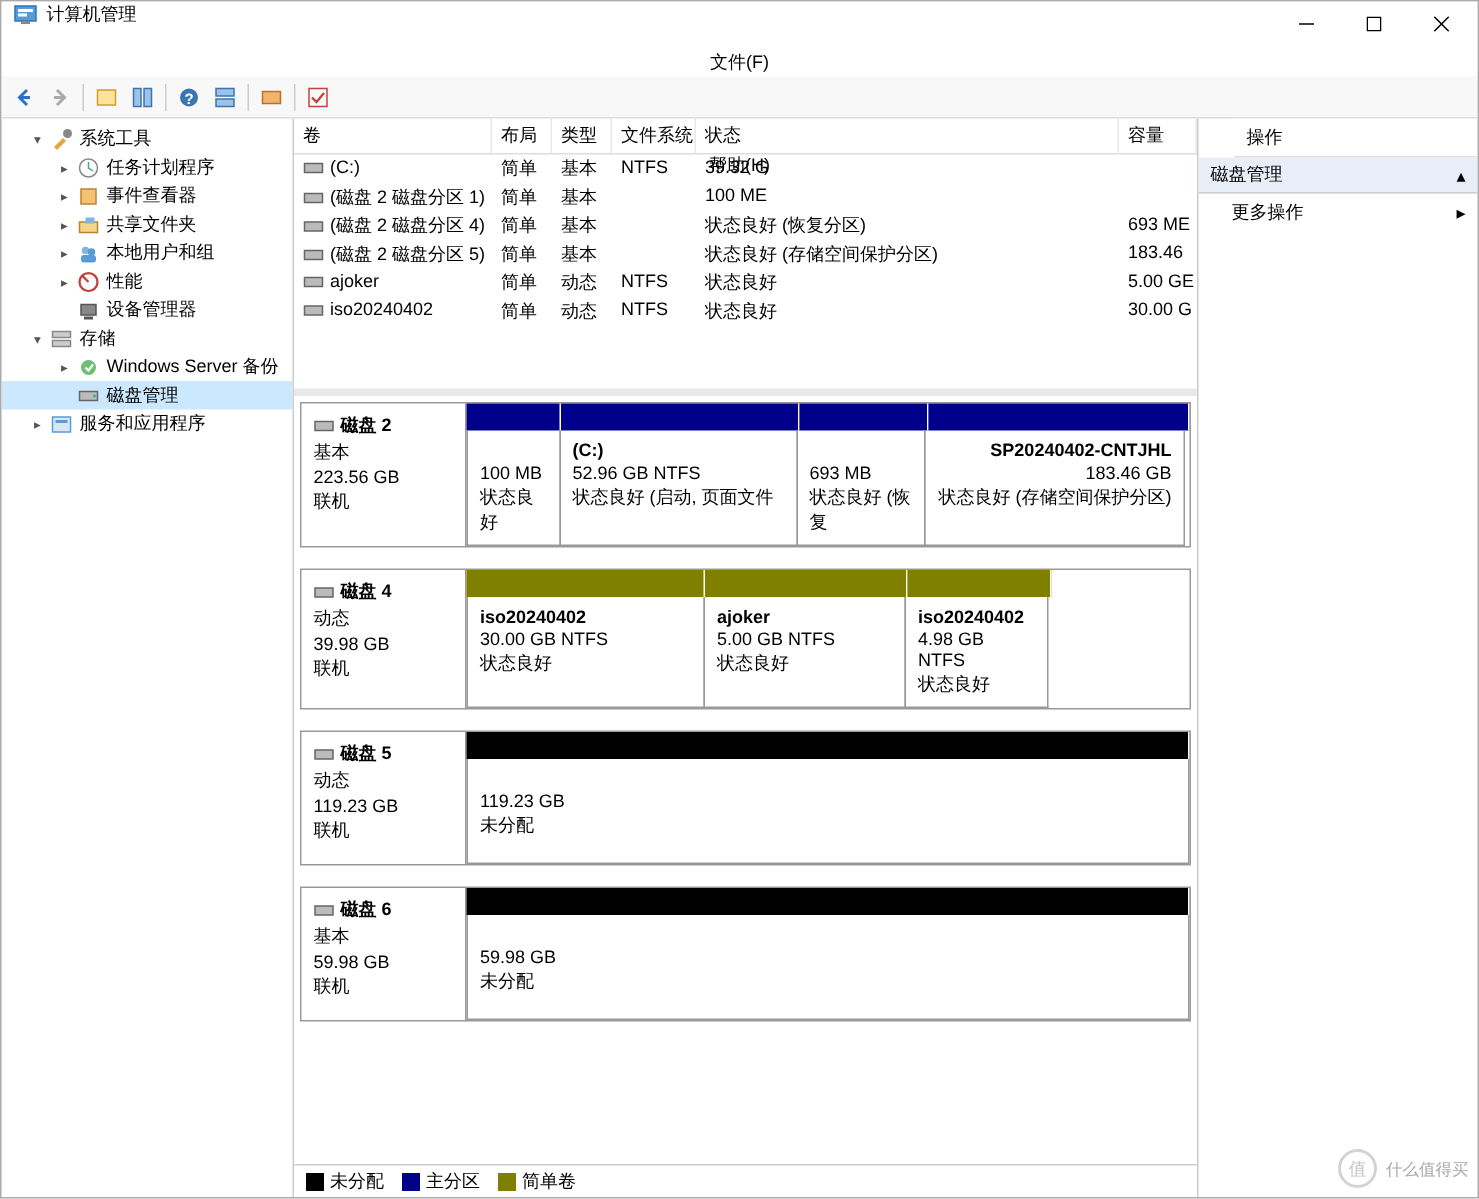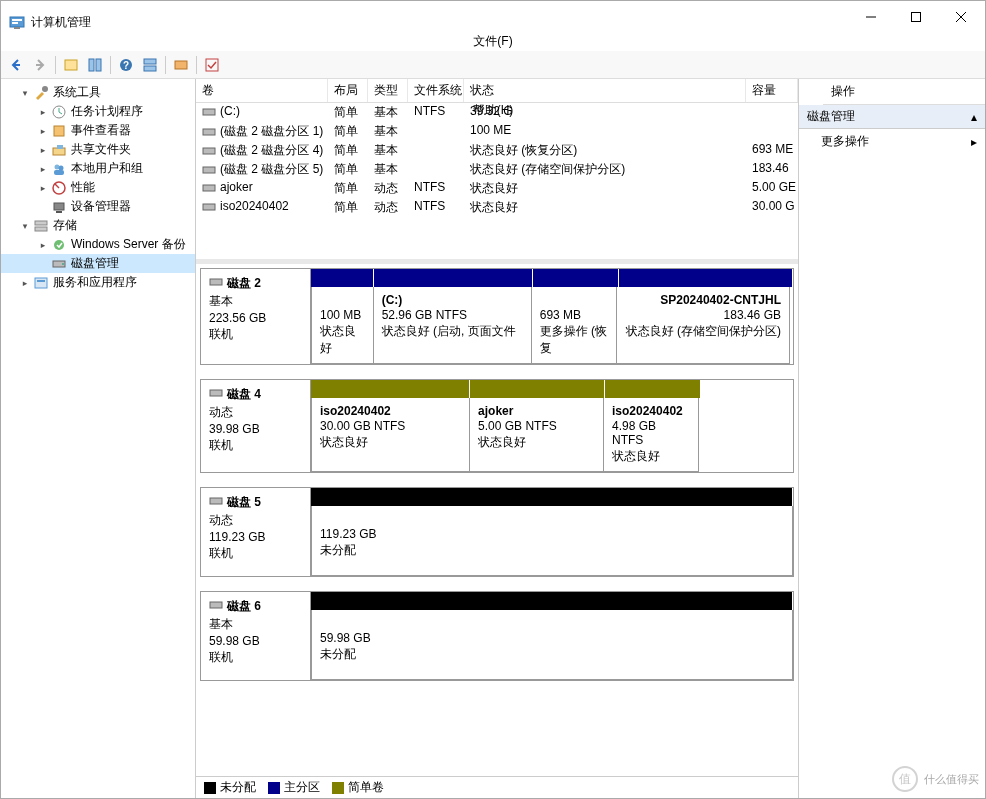--- a/index.html
+++ b/index.html
@@ -1,19 +1,19 @@
 <!DOCTYPE html>
 <html><head>
 <meta charset="utf-8">
 <style>
 * { margin: 0; padding: 0; box-sizing: border-box; }
 body { font-family: "Microsoft YaHei", "Segoe UI", Tahoma, sans-serif; font-size: 12px; background: #fff; color: #000; width: 986px; height: 799px; overflow: hidden; border: 1px solid #aaa; display: flex; flex-direction: column; position: relative; }
 
 
-.titlebar { height: 30px; display: flex; align-items: flex-end; justify-content: space-between; padding: 0 2px 0 8px; background: #fff; }
+.titlebar { height: 30px; display: flex; align-items: flex-start; justify-content: space-between; padding: 0 2px 0 8px; background: #fff; }
 .titlebar-left { display: flex; align-items: center; gap: 6px; }
 .titlebar-icon { width: 16px; height: 16px; }
 .titlebar-title { font-size: 12px; }
 .titlebar-buttons { display: flex; }
 .titlebar-btn { width: 45px; height: 29px; display: flex; align-items: center; justify-content: center; background: none; border: none; }
 
 
 .menubar { height: 20px; display: flex; align-items: center; padding: 0 8px; background: #fff; gap: 2px; flex-direction: column; }
 .menubar-item { padding: 2px 8px; cursor: default; }
 
@@ -46,21 +46,21 @@
 .vol-cell { padding: 1px 6px; white-space: nowrap; overflow: hidden; }
 .vol-icon { width: 14px; height: 14px; display: inline-flex; vertical-align: middle; margin-right: 4px; }
 .col-vol { width: 132px; } .col-layout { width: 40px; } .col-type { width: 40px; } .col-fs { width: 56px; } .col-status { width: 280px; flex: 1; } .col-cap { width: 52px; text-align: left; }
 
 .splitter { height: 5px; background: #e8e8e8; cursor: row-resize; }
 
 
 .disk-map { flex: 1; overflow: auto; padding: 4px; }
 .disk-row { display: flex; border: 1px solid #999; margin-bottom: 14px; min-height: 90px; background: #fff; }
 .disk-info { width: 110px; border-right: 1px solid #999; padding: 6px 8px; display: flex; flex-direction: column; gap: 1px; }
-.disk-info .dname { font-weight: bold; display: flex; align-items: flex-start; gap: 4px; }
+.disk-info .dname { font-weight: bold; display: flex; align-items: center; gap: 4px; }
 .disk-parts { flex: 1; display: flex; flex-direction: column; }
 .part-header { height: 18px; display: flex; }
 .part-header-seg { border-right: 1px solid #fff; }
 .part-body { flex: 1; display: flex; }
 .part-cell { border: 1px solid #999; border-top: none; margin-right: -1px; padding: 6px 8px; display: flex; flex-direction: column; gap: 1px; overflow: hidden; }
 .part-cell .pn { font-weight: bold; }
 .hc-blue { background: #00008b; } .hc-olive { background: #808000; } .hc-black { background: #000; }
 
 
 .legend { height: 22px; border-top: 1px solid #ccc; display: flex; align-items: center; padding: 0 8px; gap: 12px; }
@@ -405,21 +405,21 @@
                 <div>状态良好</div>
               </div>
               <div class="part-cell" style="width: 33%;">
                 <div class="pn">(C:)</div>
                 <div>52.96 GB NTFS</div>
                 <div>状态良好 (启动, 页面文件</div>
               </div>
               <div class="part-cell" style="width: 18%;">
                 <div class="pn">&nbsp;</div>
                 <div>693 MB</div>
-                <div>更多操作 (恢复</div>
+                <div>状态良好 (恢复</div>
               </div>
               <div class="part-cell" style="width: 36%; align-items: flex-end;">
                 <div class="pn">SP20240402-CNTJHL</div>
                 <div>183.46 GB</div>
                 <div>状态良好 (存储空间保护分区)</div>
               </div>
             </div>
           </div>
         </div>
         <div class="disk-row">

